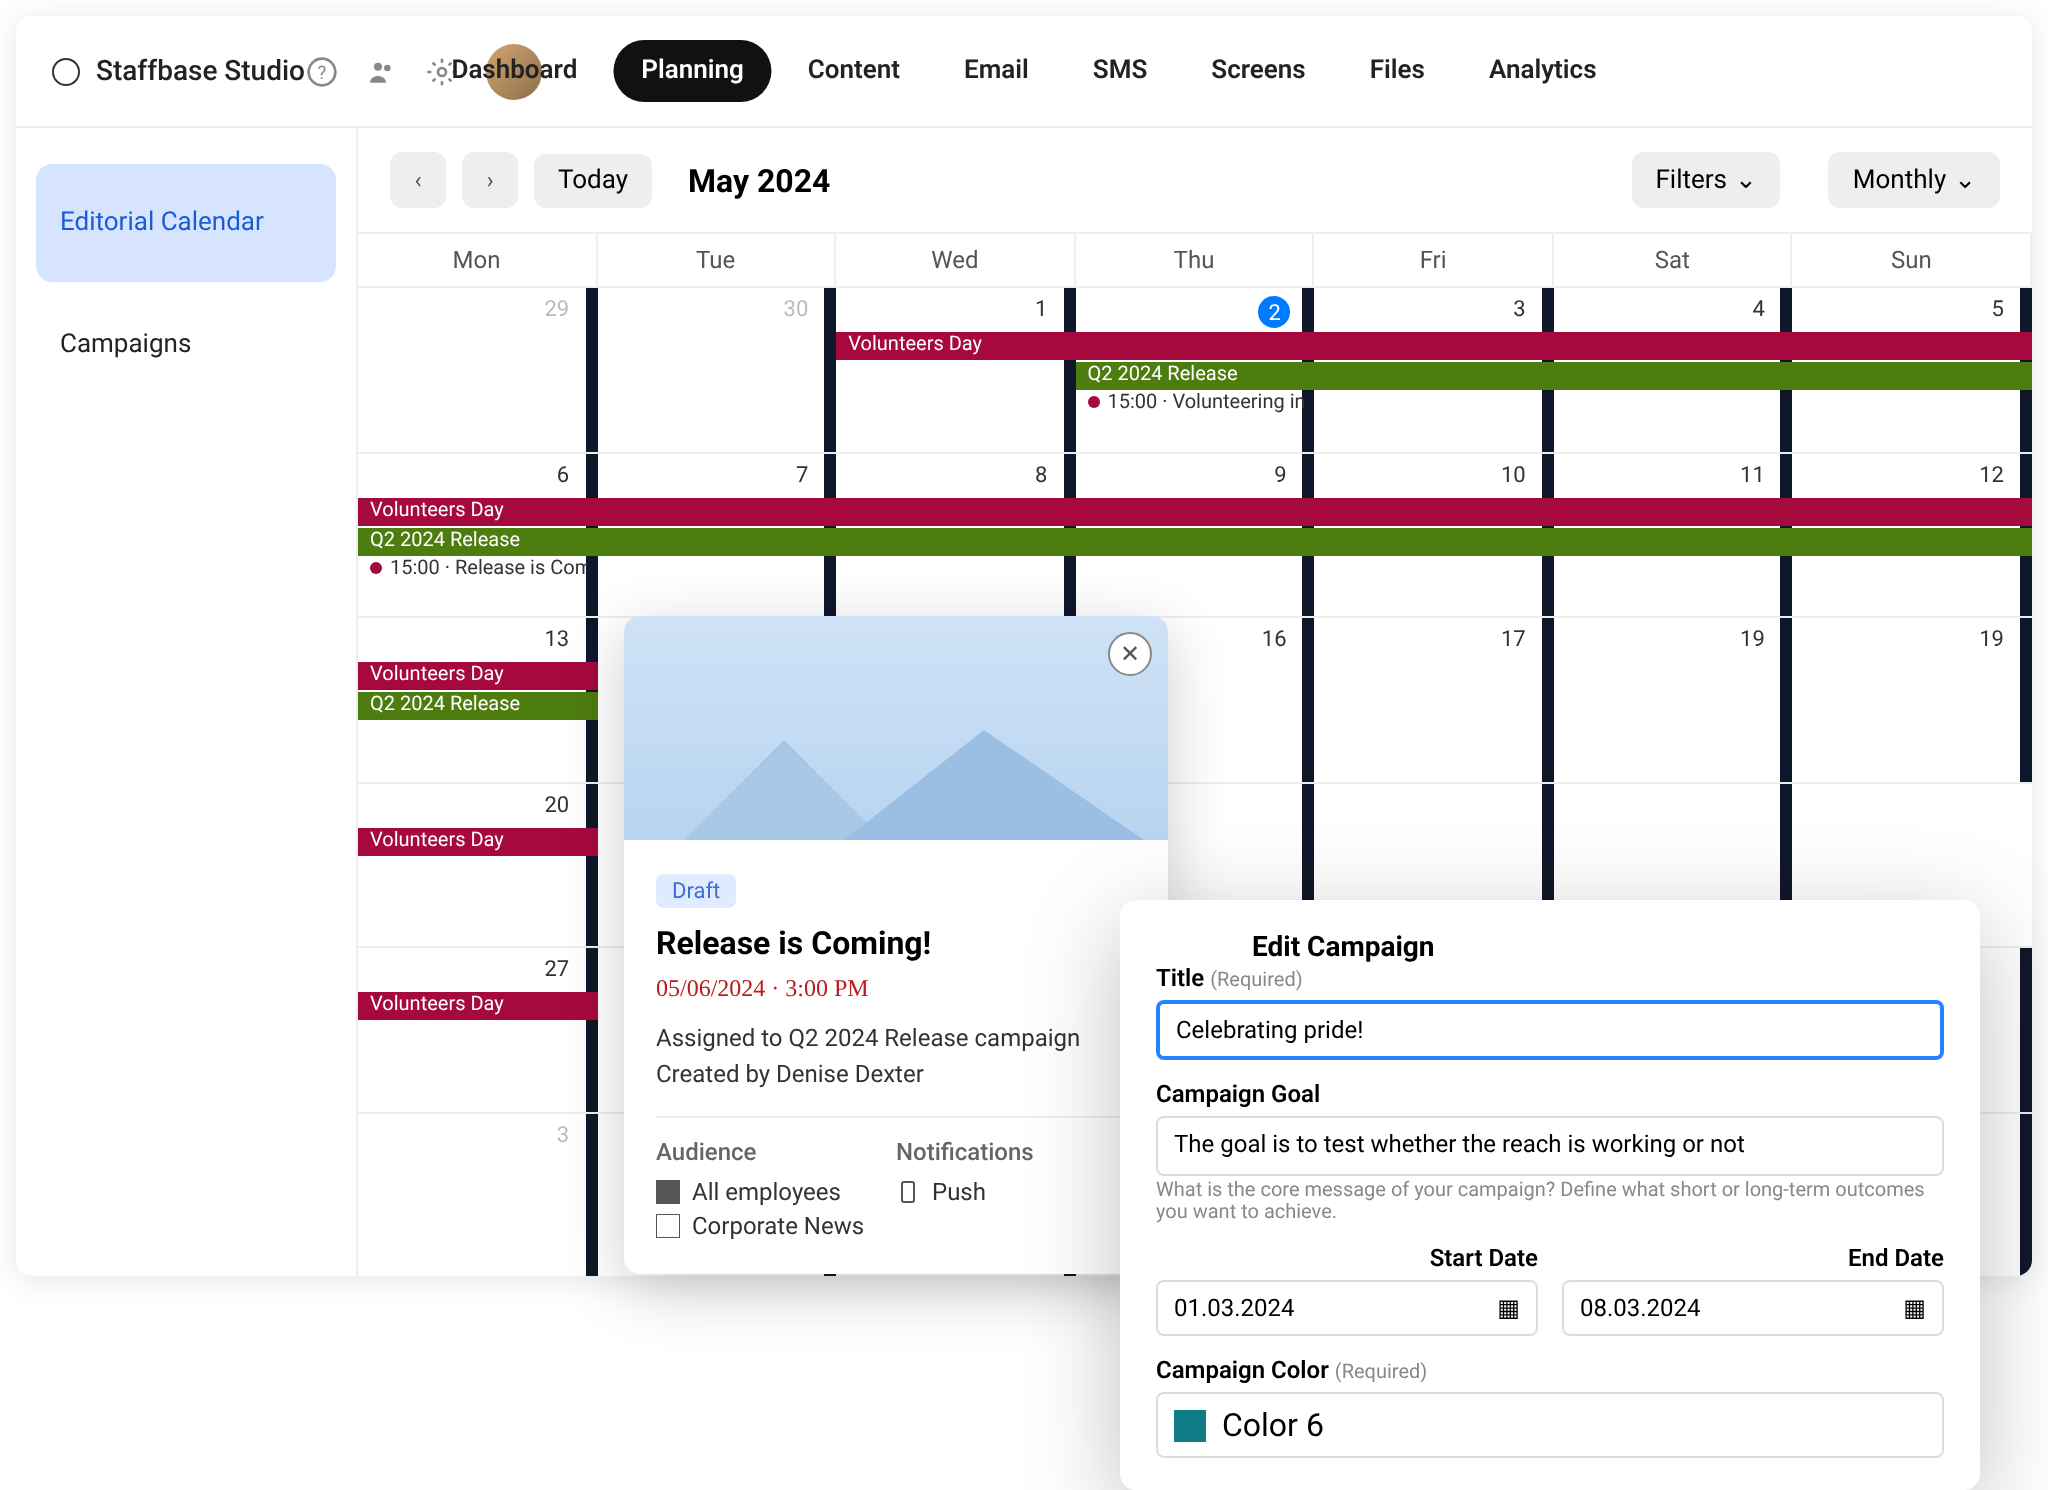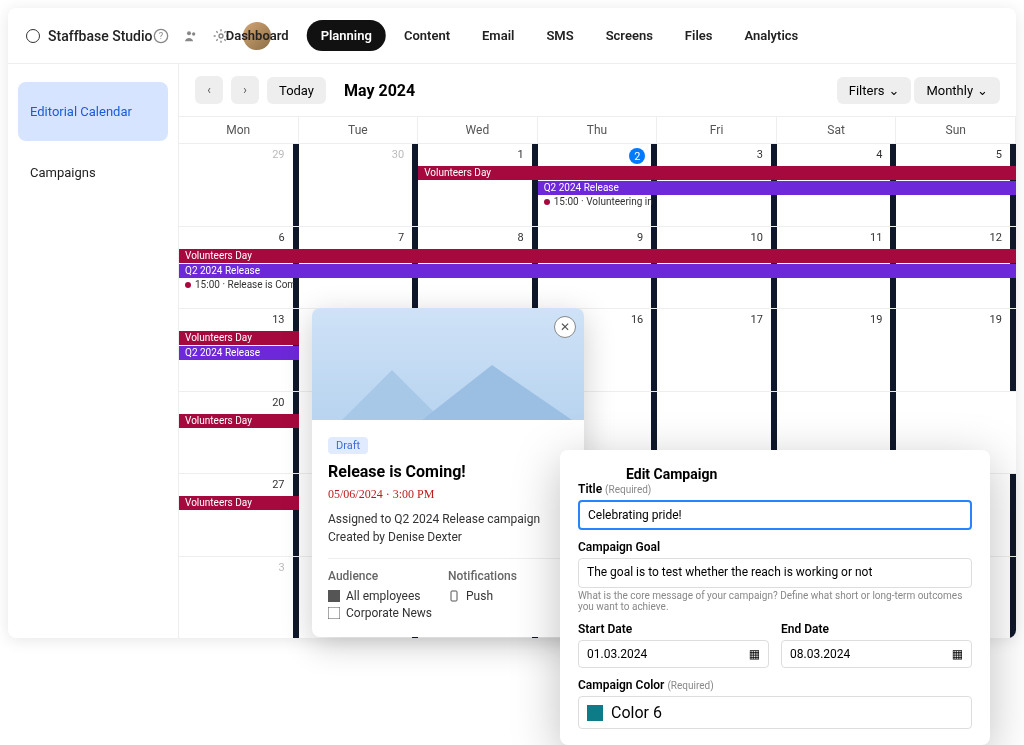--- a/index.html
+++ b/index.html
@@ -16,34 +16,34 @@
 .avatar { width: 28px; height: 28px; border-radius: 50%; background: linear-gradient(135deg,#d4a574,#8b6f47); }
 .body { display: flex; flex: 1; overflow: hidden; }
 .sidebar { width: 170px; padding: 18px 10px; }
 .side-item { padding: 22px 12px; font-size: 13px; border-radius: 8px; cursor: pointer; color: #222; margin-bottom: 2px; }
 .side-item.active { background: #d6e4ff; color: #1a5cd6; }
 .main { flex: 1; display: flex; flex-direction: column; border-left: 1px solid #eee; }
 .toolbar { display: flex; align-items: center; padding: 12px 16px; gap: 8px; }
 .navbtn { width: 28px; height: 28px; background: #eee; border-radius: 6px; display: flex; align-items: center; justify-content: center; cursor: pointer; font-size: 12px; color: #555; }
 .today-btn { background: #eee; border-radius: 6px; padding: 6px 12px; font-size: 13px; cursor: pointer; }
 .month-title { font-size: 16px; font-weight: 700; margin-left: 10px; }
-.toolbar-right { margin-left: auto; display: flex; gap: 3px; }
+.toolbar-right { margin-left: auto; display: flex; gap: 24px; }
 .pillbtn { background: #eee; border-radius: 6px; padding: 6px 12px; font-size: 13px; cursor: pointer; display: flex; align-items: center; gap: 4px; }
 .cal { flex: 1; display: flex; flex-direction: column; border-top: 1px solid #eee; position: relative; }
 .cal-head { display: grid; grid-template-columns: repeat(7, 1fr); }
 .cal-head div { text-align: center; font-size: 12px; color: #555; padding: 6px 0; border-right: 1px solid #eee; }
 .cal-body { flex: 1; display: grid; grid-template-rows: repeat(6, 1fr); }
 .cal-row { display: grid; grid-template-columns: repeat(7, 1fr); border-top: 1px solid #eee; position: relative; }
 .cell { border-right: 6px solid #0f172a; position: relative; }
 .daynum { position: absolute; top: 4px; right: 8px; font-size: 11px; color: #333; }
 .daynum.muted { color: #bbb; }
 .daynum.today { background: #007aff; color: #fff; width: 16px; height: 16px; border-radius: 50%; display: flex; align-items: center; justify-content: center; right: 6px; }
 .bar { position: absolute; height: 14px; font-size: 10px; color: #fff; padding: 0 6px; line-height: 14px; overflow: hidden; white-space: nowrap; }
 .bar.crimson { background: #a6093d; }
-.bar.green { background: #6d28d9; }
+.bar.green { background: #4d7c0f; }
 .dot-event { position: absolute; font-size: 10px; color: #333; left: 6px; white-space: nowrap; overflow: hidden; }
 .dot-event::before { content:''; display:inline-block; width:6px; height:6px; background:#a6093d; border-radius:50%; margin-right:4px; vertical-align:middle; }
 
 .popup { position: absolute; left: 312px; top: 308px; width: 272px; background: #fff; border-radius: 8px; box-shadow: 0 8px 32px rgba(0,0,0,0.2); z-index: 20; }
 .popup-img { height: 112px; background: linear-gradient(180deg,#cfe2f7,#b8d4f0); border-radius: 8px 8px 0 0; position: relative; overflow: hidden; }
 .popup-img svg { position: absolute; bottom: 0; left: 0; width: 100%; }
 .popup-close { position: absolute; top: 8px; right: 8px; width: 22px; height: 22px; border: 1px solid #888; border-radius: 50%; background: #fff; display: flex; align-items: center; justify-content: center; cursor: pointer; font-size: 12px; color: #555; }
 .popup-body { padding: 14px 16px; }
 .draft-badge { display: inline-block; background: #e1ebff; color: #3b6fd6; font-size: 11px; padding: 2px 8px; border-radius: 4px; margin-bottom: 8px; }
 .popup-title { font-size: 16px; font-weight: 700; margin-bottom: 6px; }
@@ -56,21 +56,21 @@
 .aud-ico { width: 12px; height: 12px; display: inline-block; }
 
 .modal { position: absolute; left: 560px; top: 450px; width: 430px; background: #fff; border-radius: 8px; box-shadow: 0 12px 48px rgba(0,0,0,0.25); z-index: 30; padding: 16px 18px; }
 .modal h3 { font-size: 14px; font-weight: 700; margin-bottom: 0; padding-left: 48px; }
 .field-label { font-size: 12px; font-weight: 600; margin-bottom: 4px; display: block; }
 .req { font-size: 10px; color: #888; font-weight: 400; }
 .text-input { width: 100%; border: 2px solid #2684ff; border-radius: 4px; padding: 6px 8px; font-size: 12px; margin-bottom: 10px; outline: none; }
 .textarea { width: 100%; border: 1px solid #ddd; border-radius: 4px; padding: 6px 8px; font-size: 12px; margin-bottom: 2px; min-height: 30px; }
 .helper { font-size: 10px; color: #888; margin-bottom: 10px; }
 .date-row { display: flex; gap: 12px; margin-bottom: 10px; }
-.date-col { flex: 1; }
+.date-col { flex: 1; text-align: right; }
 .date-input { width: 100%; border: 1px solid #ddd; border-radius: 4px; padding: 6px 8px; font-size: 12px; display: flex; justify-content: space-between; align-items: center; }
 .color-row { display: flex; align-items: center; gap: 8px; border: 1px solid #ddd; border-radius: 4px; padding: 6px 8px; }
 .color-swatch { width: 16px; height: 16px; background: #0e7c86; }
 </style>
 </head>
 <body>
 
 <div class="app">
   <div class="topbar">
     <div class="brand">

